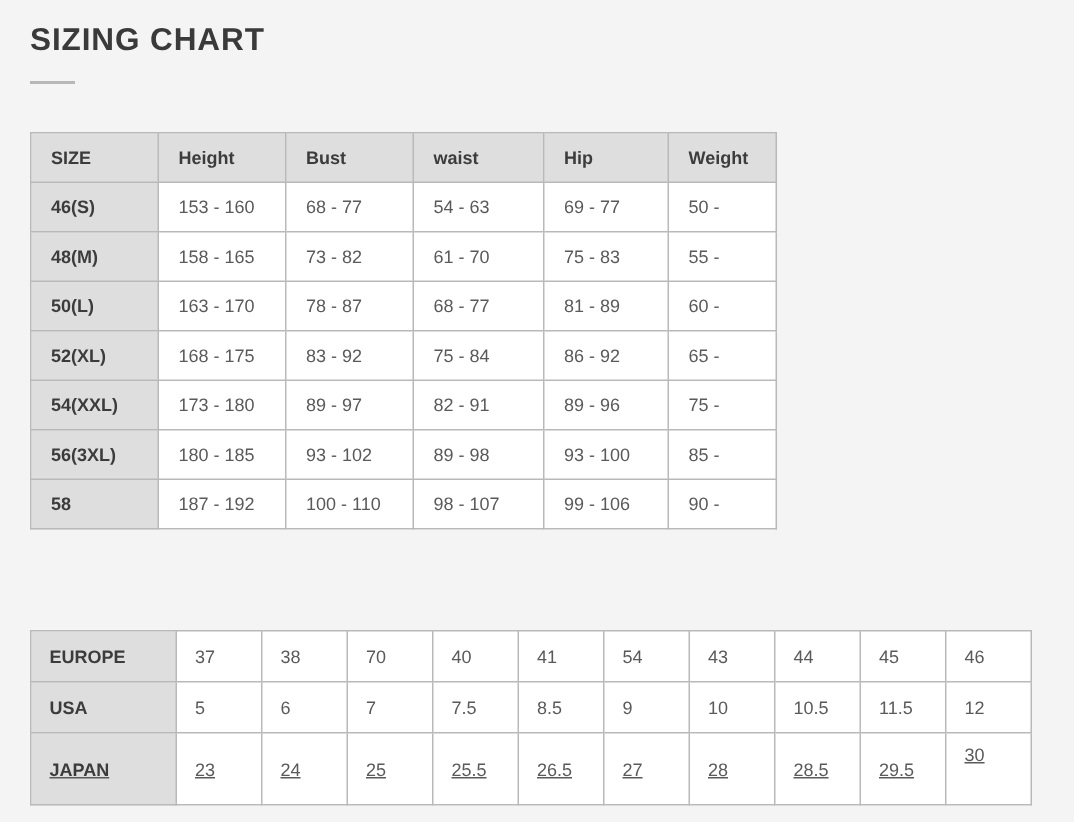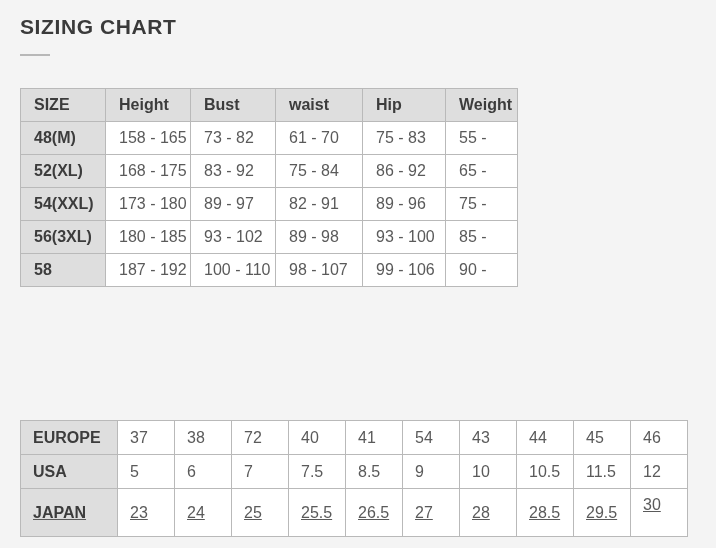--- a/index.html
+++ b/index.html
@@ -44,21 +44,21 @@
     width: 30px;
     height: 2px;
     background: #b8b8b8;
   }
 
   
   .sz-table {
     position: absolute;
     border-collapse: collapse;
     background: #ffffff;
-    font-size: 16px;
+    font-size: 12px;
     color: #5a5a5a;
     table-layout: fixed;
   }
   .sz-table td,
   .sz-table th {
     border: 1px solid #b9b9b9;
     padding: 0 13px;
     text-align: left;
     font-weight: normal;
     vertical-align: middle;
@@ -139,28 +139,44 @@
         <th class="hcell">SIZE</th>
         <th class="hcell">Height</th>
         <th class="hcell">Bust</th>
         <th class="hcell">waist</th>
         <th class="hcell">Hip</th>
         <th class="hcell">Weight</th>
       </tr>
     </thead>
     <tbody>
       <tr>
+        <td class="rowlabel">46(S)</td>
+        <td>153 - 160</td>
+        <td>68 - 77</td>
+        <td>54 - 63</td>
+        <td>69 - 77</td>
+        <td>50 -</td>
+      </tr>
+      <tr>
         <td class="rowlabel">48(M)</td>
         <td>158 - 165</td>
         <td>73 - 82</td>
         <td>61 - 70</td>
         <td>75 - 83</td>
         <td>55 -</td>
       </tr>
       <tr>
+        <td class="rowlabel">50(L)</td>
+        <td>163 - 170</td>
+        <td>78 - 87</td>
+        <td>68 - 77</td>
+        <td>81 - 89</td>
+        <td>60 -</td>
+      </tr>
+      <tr>
         <td class="rowlabel">52(XL)</td>
         <td>168 - 175</td>
         <td>83 - 92</td>
         <td>75 - 84</td>
         <td>86 - 92</td>
         <td>65 -</td>
       </tr>
       <tr>
         <td class="rowlabel">54(XXL)</td>
         <td>173 - 180</td>
@@ -200,21 +216,21 @@
         <col class="c-val">
         <col class="c-val">
         <col class="c-val">
         <col class="c-val">
     </colgroup>
     <tbody>
       <tr class="row-europe">
         <td class="rowlabel">EUROPE</td>
         <td class="val">37</td>
         <td class="val">38</td>
-        <td class="val">72</td>
+        <td class="val">70</td>
         <td class="val">40</td>
         <td class="val">41</td>
         <td class="val">54</td>
         <td class="val">43</td>
         <td class="val">44</td>
         <td class="val">45</td>
         <td class="val">46</td>
       </tr>
       <tr class="row-usa">
         <td class="rowlabel">USA</td>

